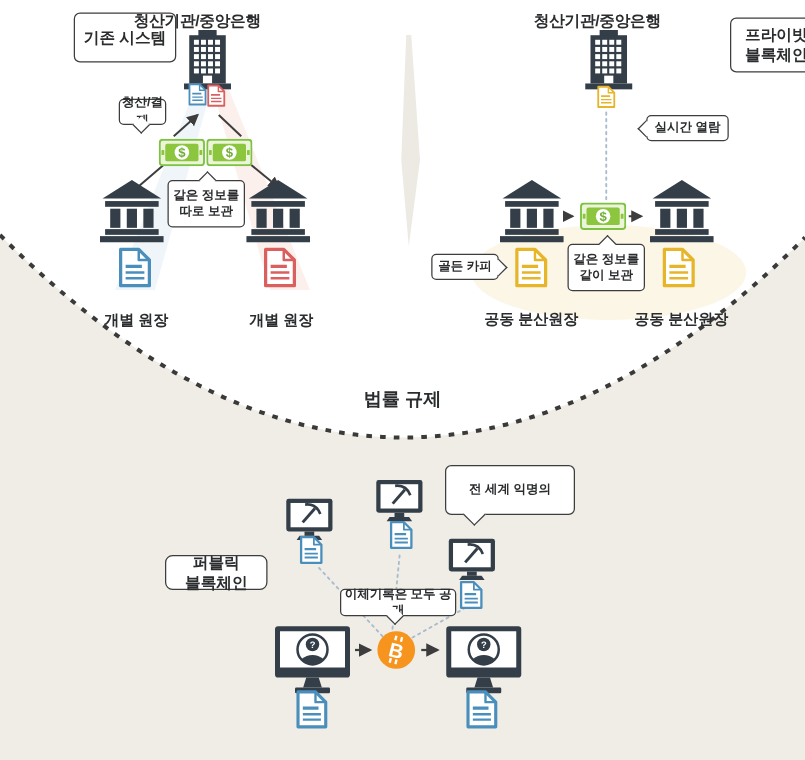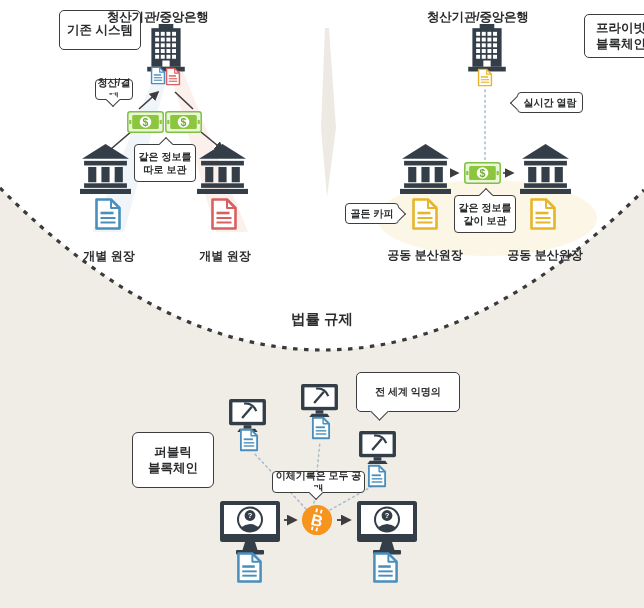--- a/index.html
+++ b/index.html
@@ -235,21 +235,21 @@
     <span>같은 정보를</span>
     <span>같이 보관</span>
     <span class="tail up" style="left:26px;"></span>
   </div>
 
   <div class="plain-label" style="left:380px;top:234px;width:90px;">공동 분산원장</div>
   <div class="plain-label" style="left:500px;top:234px;width:90px;">공동 분산원장</div>
 
   <div class="reg-label" style="left:272px;top:298px;width:100px;">법률 규제</div>
 
-  <div class="label-box" style="left:88px;top:432px;width:82px;height:56px;border-radius:6px;">
+  <div class="label-box" style="left:88px;top:444px;width:82px;height:28px;border-radius:6px;">
     <span>퍼블릭</span>
     <span>블록체인</span>
   </div>
 
   <div class="bubble" style="left:356px;top:372px;width:104px;height:40px;border-radius:5px;gap:36px;">
     <span>전 세계 익명의</span>
     <span class="tail big down" style="left:16px;"></span>
   </div>
 
   <div class="bubble" style="left:272px;top:471px;width:93px;height:22px;">

